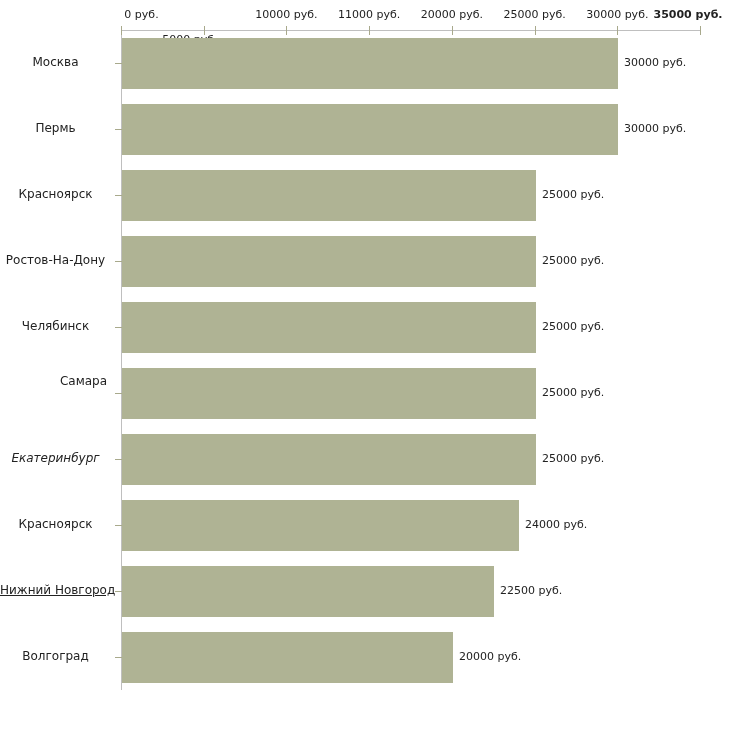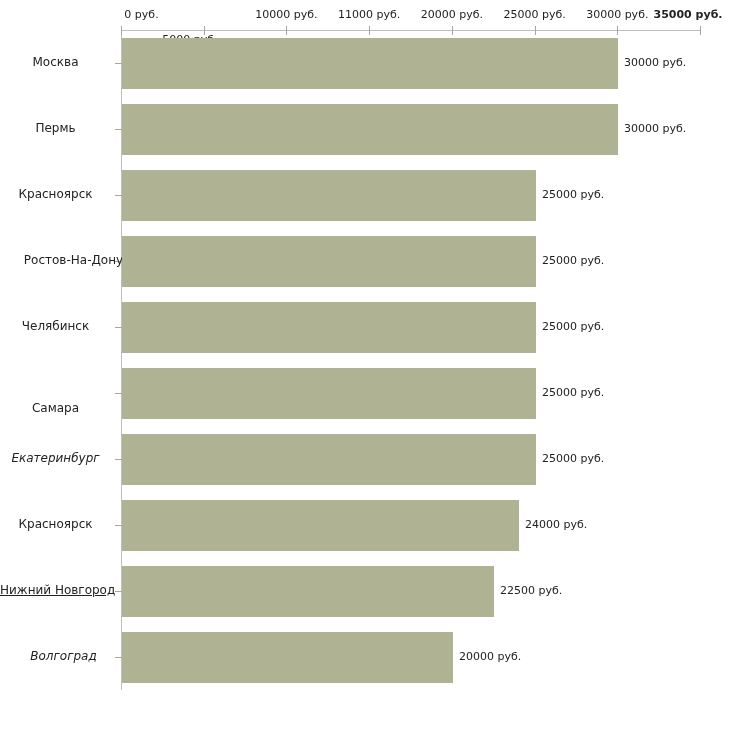--- a/index.html
+++ b/index.html
@@ -112,33 +112,33 @@
       <div class="tick-x-label" style="left: 688px; font-weight: bold;">35000 руб.</div>
     </div>
   <div id="y-ticks">
       <div class="tick-y" style="top: 63px;"></div>
       <div class="tick-y-label" style="top: 56px; left: 0px; right: auto; width: 111px;">Москва</div>
       <div class="tick-y" style="top: 129px;"></div>
       <div class="tick-y-label" style="top: 122px; left: 0px; right: auto; width: 111px;">Пермь</div>
       <div class="tick-y" style="top: 195px;"></div>
       <div class="tick-y-label" style="top: 188px; left: 0px; right: auto; width: 111px;">Красноярск</div>
       <div class="tick-y" style="top: 261px;"></div>
-      <div class="tick-y-label" style="top: 254px; left: 0px; right: auto; width: 111px; padding-left: 18px;">Ростов-На-Дону</div>
+      <div class="tick-y-label" style="top: 254px; left: 0px; right: auto; width: 111px;">Ростов-На-Дону</div>
       <div class="tick-y" style="top: 327px;"></div>
       <div class="tick-y-label" style="top: 320px; left: 0px; right: auto; width: 111px;">Челябинск</div>
       <div class="tick-y" style="top: 393px;"></div>
-      <div class="tick-y-label" style="top: 402px; left: 0px; right: auto; width: 111px;">Самара</div>
+      <div class="tick-y-label" style="top: 375px; left: 0px; right: auto; width: 111px; padding-left: 28px;">Самара</div>
       <div class="tick-y" style="top: 459px;"></div>
       <div class="tick-y-label" style="top: 452px; left: 0px; right: auto; width: 111px; font-style: italic;">Екатеринбург</div>
       <div class="tick-y" style="top: 525px;"></div>
       <div class="tick-y-label" style="top: 518px; left: 0px; right: auto; width: 111px;">Красноярск</div>
       <div class="tick-y" style="top: 591px;"></div>
       <div class="tick-y-label" style="top: 584px; left: 0px; right: auto; width: 111px; text-decoration: underline;">Нижний Новгород</div>
       <div class="tick-y" style="top: 657px;"></div>
-      <div class="tick-y-label" style="top: 650px; left: 8px; right: auto; width: 111px; font-style: italic;">Волгоград</div>
+      <div class="tick-y-label" style="top: 650px; left: 0px; right: auto; width: 111px;">Волгоград</div>
     </div>
   <div id="bars">
       <div class="bar" style="top: 38px; height: 51px; width: 496px; background: rgb(175, 179, 148);"></div>
       <div class="bar-value" style="left: 624px; top: 56px;">30000 руб.</div>
       <div class="bar" style="top: 104px; height: 51px; width: 496px; background: rgb(175, 179, 148);"></div>
       <div class="bar-value" style="left: 624px; top: 122px;">30000 руб.</div>
       <div class="bar" style="top: 170px; height: 51px; width: 414px; background: rgb(175, 179, 148);"></div>
       <div class="bar-value" style="left: 542px; top: 188px;">25000 руб.</div>
       <div class="bar" style="top: 236px; height: 51px; width: 414px; background: rgb(175, 179, 148);"></div>
       <div class="bar-value" style="left: 542px; top: 254px;">25000 руб.</div>

